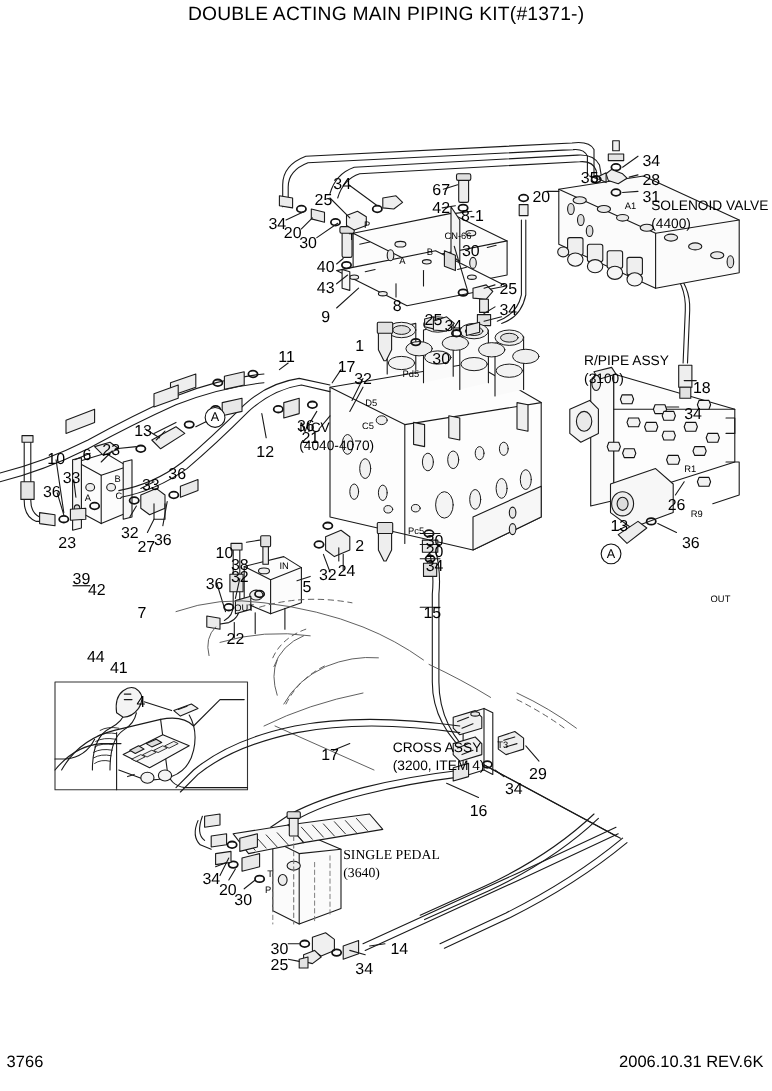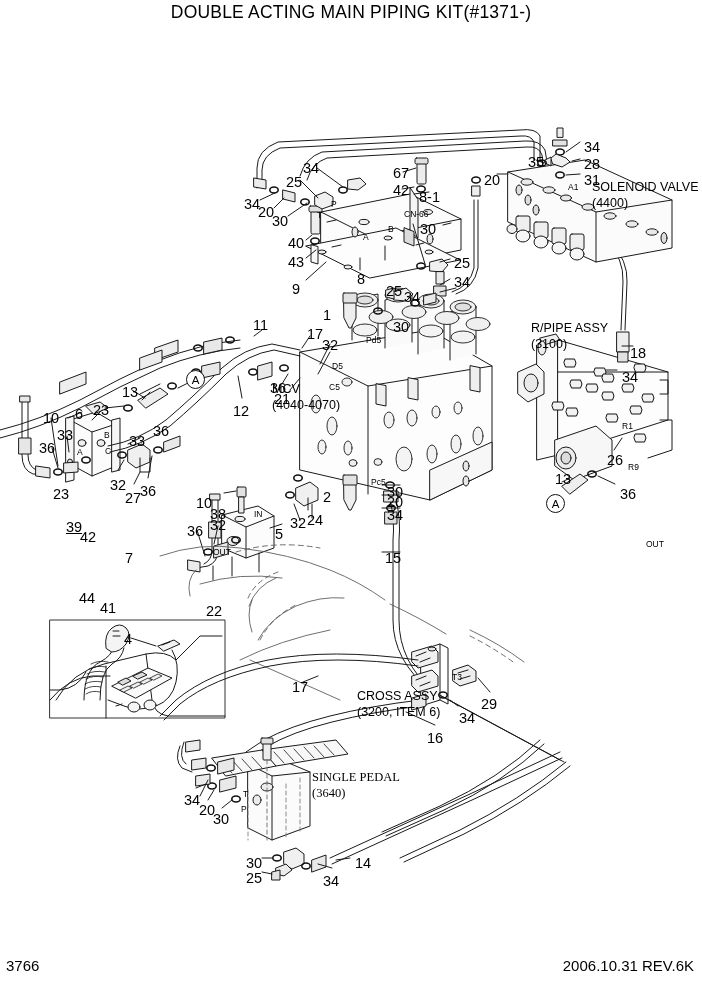--- a/index.html
+++ b/index.html
@@ -609,23 +609,23 @@
       <div style="margin-top:3px;">(4400)</div>
     </div>
     <div class="lbl blk" style="left:531px;top:322px;">
       <div>R/PIPE ASSY</div>
       <div style="margin-top:3px;">(3100)</div>
     </div>
     <div class="lbl blk" style="left:272px;top:383px;">
       <div>MCV</div>
       <div style="margin-top:3px;">(4040-4070)</div>
     </div>
-    <div class="lbl blk" style="left:357px;top:674px;margin-top:16px;">
+    <div class="lbl blk" style="left:357px;top:674px;">
       <div>CROSS ASSY</div>
-      <div style="margin-top:3px;">(3200, ITEM 6)</div>
+      <div style="margin-top:3px;">(3200, ITEM 4)</div>
     </div>
     <div class="lbl blk" style="left:312px;top:771px;font-family:Liberation Serif, serif;">
       <div>SINGLE PEDAL</div>
       <div style="margin-top:3px;">(3640)</div>
     </div>
   </div>
 
   <div id="callout-layer">
       <div class="lbl" style="left: 584px; top: 140px;">34</div>
       <div class="lbl" style="left: 584px; top: 157px;">28</div>
@@ -669,21 +669,21 @@
       <div class="lbl" style="left: 110px; top: 478px;">32</div>
       <div class="lbl" style="left: 125px; top: 491px;">27</div>
       <div class="lbl" style="left: 140px; top: 484px;">36</div>
       <div class="lbl" style="left: 210px; top: 507px;">38</div>
       <div class="lbl" style="left: 196px; top: 496px;">10</div>
       <div class="lbl" style="left: 187px; top: 524px;">36</div>
       <div class="lbl" style="left: 210px; top: 518px;">32</div>
       <div class="lbl" style="left: 275px; top: 527px;">5</div>
       <div class="lbl" style="left: 290px; top: 516px;">32</div>
       <div class="lbl" style="left: 307px; top: 513px;">24</div>
-      <div class="lbl" style="left: 206px; top: 604px;">22</div>
+      <div class="lbl" style="left: 206px; top: 574px;">22</div>
       <div class="lbl" style="left: 323px; top: 490px;">2</div>
       <div class="lbl" style="left: 387px; top: 485px;">30</div>
       <div class="lbl" style="left: 387px; top: 495px;">20</div>
       <div class="lbl" style="left: 387px; top: 508px;">34</div>
       <div class="lbl" style="left: 385px; top: 551px;">15</div>
       <div class="lbl" style="left: 630px; top: 346px;">18</div>
       <div class="lbl" style="left: 622px; top: 370px;">34</div>
       <div class="lbl" style="left: 607px; top: 453px;">26</div>
       <div class="lbl" style="left: 555px; top: 472px;">13</div>
       <div class="lbl" style="left: 620px; top: 487px;">36</div>

